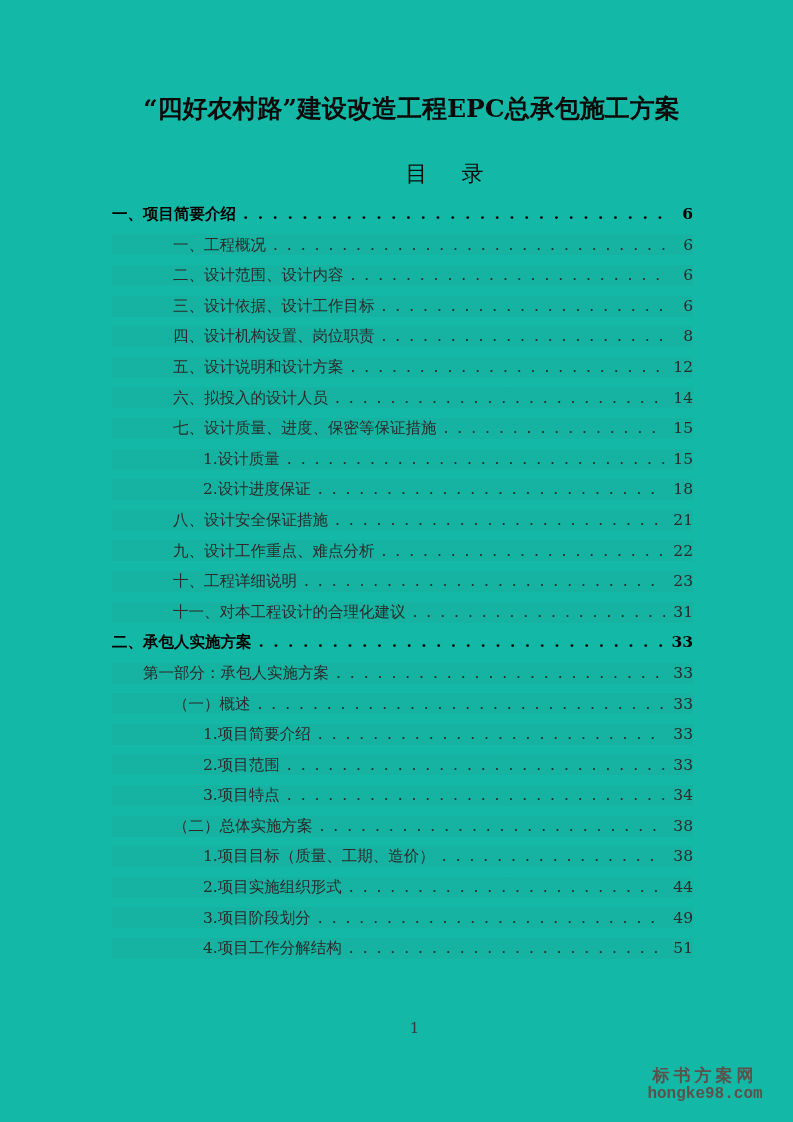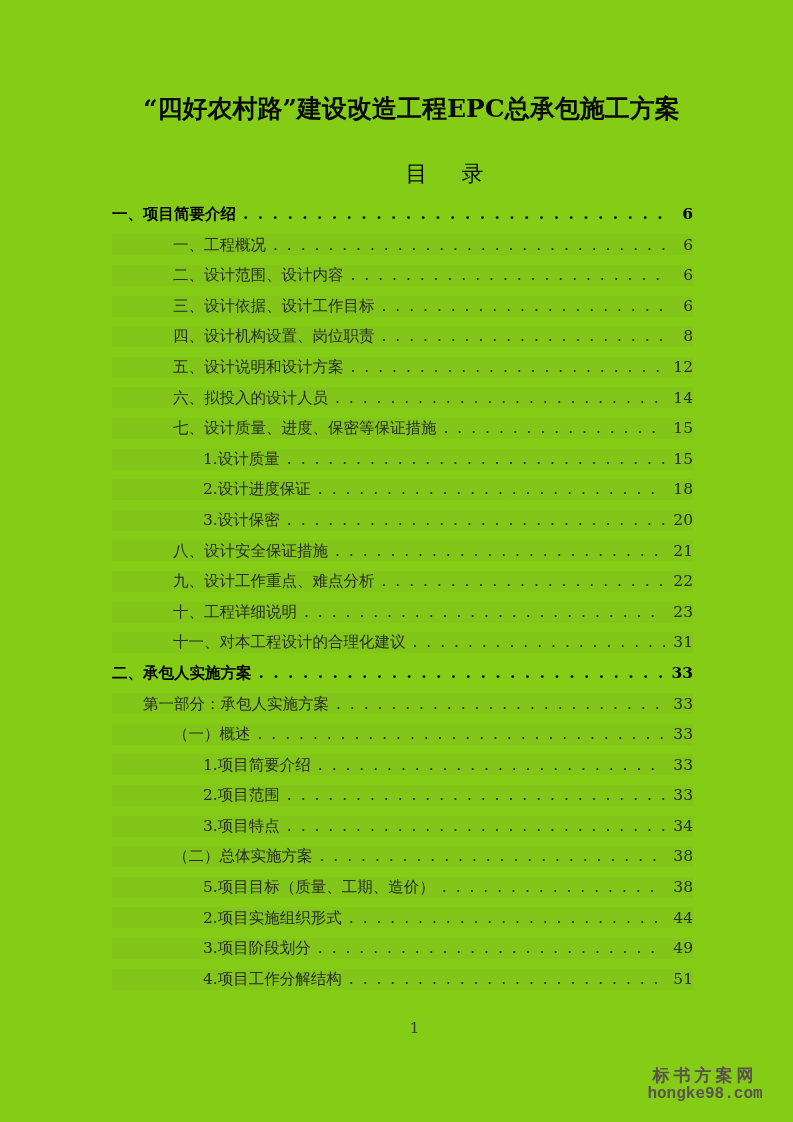--- a/index.html
+++ b/index.html
@@ -1,20 +1,20 @@
 <!DOCTYPE html>
 <html><head>
 <meta charset="utf-8">
 <style>
   html, body { margin: 0; padding: 0; background: #ffffff; }
   .page {
     position: relative;
     width: 793px;
     height: 1122px;
-    background: #84cc16;
+    background: #14b8a6;
     overflow: hidden;
     font-family: "DejaVu Serif", "Liberation Serif", serif;
     color: #1e1e1e;
   }
   .doc-title {
     position: absolute;
     top: 94px;
     left: 112px;
     right: 100px;
     text-align: center;
@@ -164,25 +164,20 @@
       <div class="toc-row lv3">
       <span class="toc-label">1.设计质量</span>
       <span class="toc-leader"></span>
       <span class="toc-page">15</span>
     </div>
       <div class="toc-row lv3">
       <span class="toc-label">2.设计进度保证</span>
       <span class="toc-leader"></span>
       <span class="toc-page">18</span>
     </div>
-      <div class="toc-row lv3">
-      <span class="toc-label">3.设计保密</span>
-      <span class="toc-leader"></span>
-      <span class="toc-page">20</span>
-    </div>
       <div class="toc-row lv2">
       <span class="toc-label">八、设计安全保证措施</span>
       <span class="toc-leader"></span>
       <span class="toc-page">21</span>
     </div>
       <div class="toc-row lv2">
       <span class="toc-label">九、设计工作重点、难点分析</span>
       <span class="toc-leader"></span>
       <span class="toc-page">22</span>
     </div>
@@ -225,21 +220,21 @@
       <span class="toc-label">3.项目特点</span>
       <span class="toc-leader"></span>
       <span class="toc-page">34</span>
     </div>
       <div class="toc-row lv2">
       <span class="toc-label">（二）总体实施方案</span>
       <span class="toc-leader"></span>
       <span class="toc-page">38</span>
     </div>
       <div class="toc-row lv3">
-      <span class="toc-label">5.项目目标（质量、工期、造价）</span>
+      <span class="toc-label">1.项目目标（质量、工期、造价）</span>
       <span class="toc-leader"></span>
       <span class="toc-page">38</span>
     </div>
       <div class="toc-row lv3">
       <span class="toc-label">2.项目实施组织形式</span>
       <span class="toc-leader"></span>
       <span class="toc-page">44</span>
     </div>
       <div class="toc-row lv3">
       <span class="toc-label">3.项目阶段划分</span>

